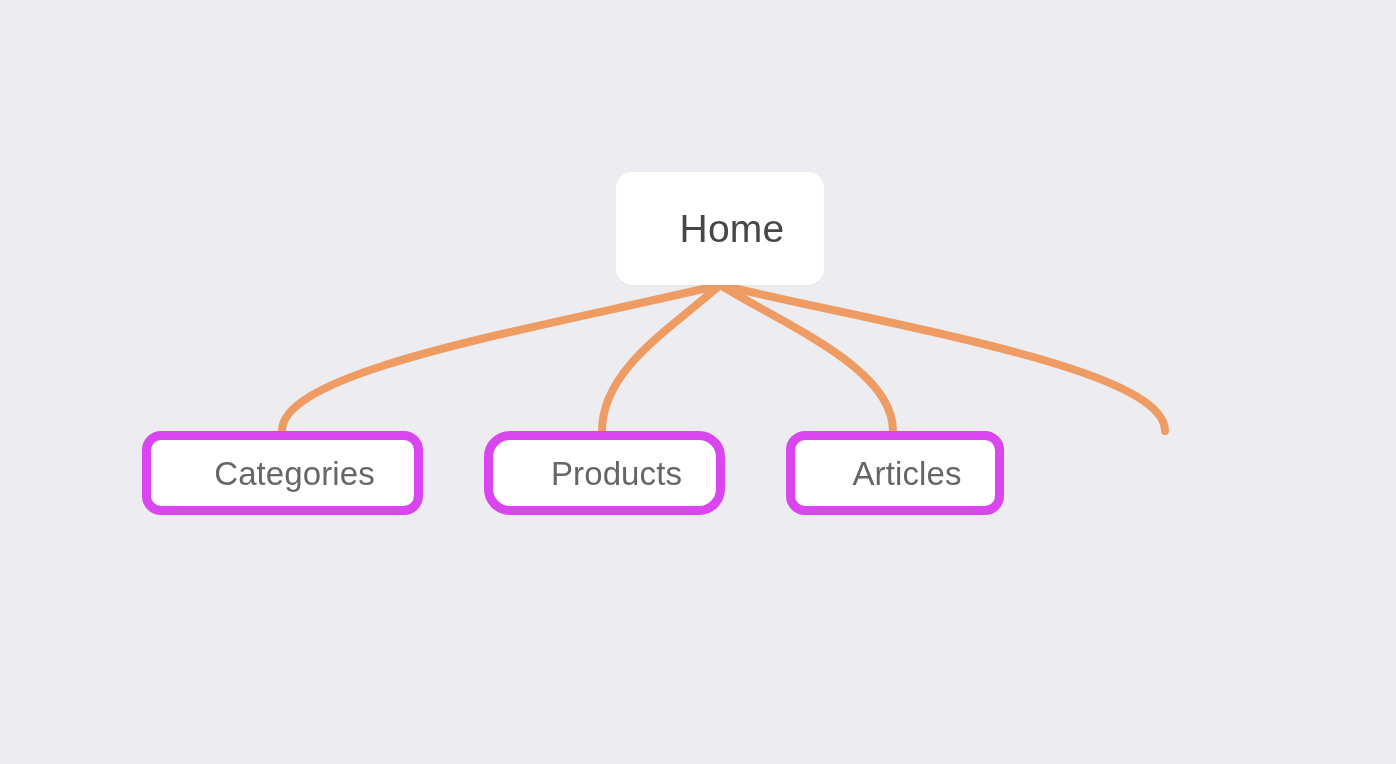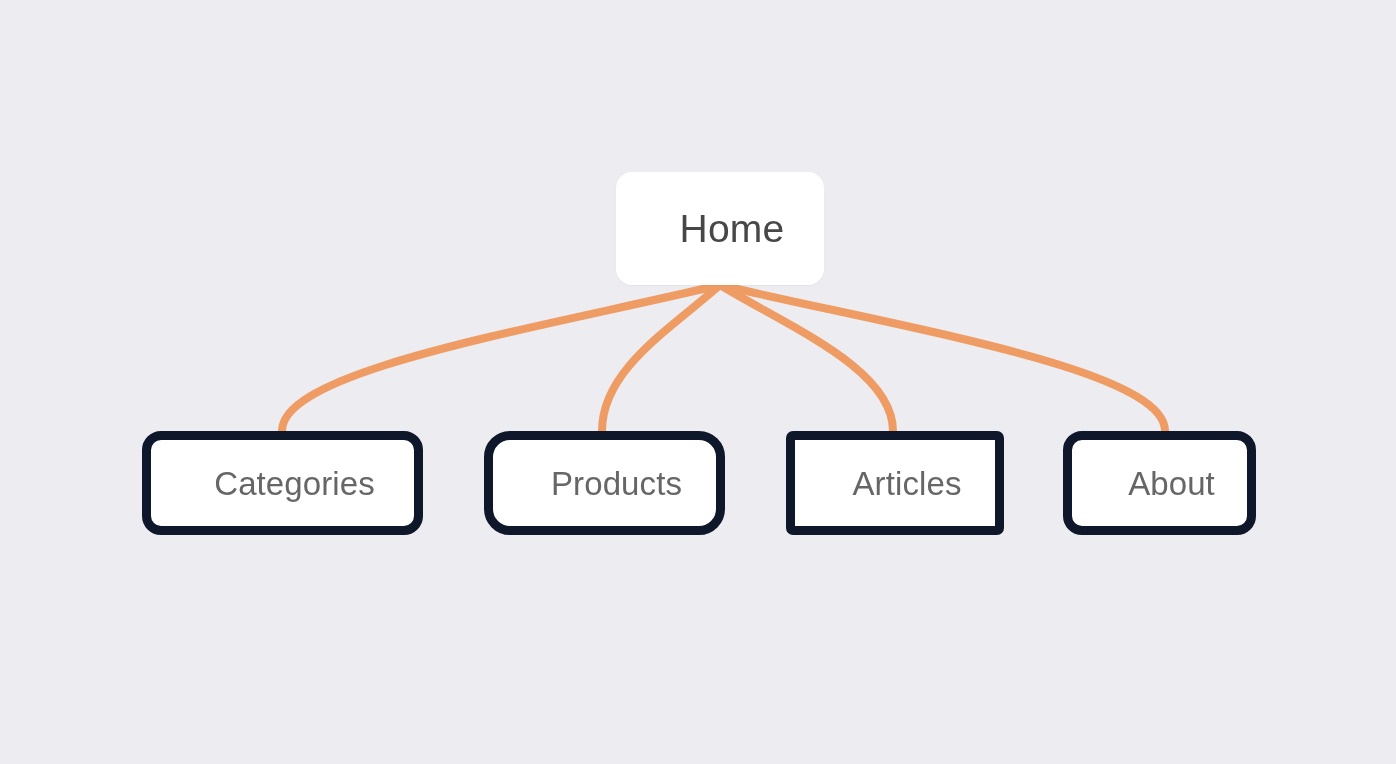--- a/index.html
+++ b/index.html
@@ -63,36 +63,36 @@
   }
   .node.root .node-label {
     color: #474747;
     font-size: 39px;
     font-weight: 400;
     letter-spacing: 0.2px;
   }
 
   
   .node.child {
-    height: 104px;
+    height: 84px;
     top: 431px;
-    border: 9px solid #0f172a;
+    border: 9px solid #d946ef;
     border-radius: 19px;
     background-clip: padding-box;
   }
   .node.child .node-label {
     color: #666666;
     font-size: 33px;
     font-weight: 400;
     letter-spacing: 0.1px;
   }
 
   #node-categories { left: 142px; width: 281px; }
   #node-products   { left: 484px; width: 241px; border-radius: 26px; }
-  #node-articles   { left: 786px; width: 218px; border-radius: 7px; }
+  #node-articles   { left: 786px; width: 218px; }
   #node-about      { left: 1063px; width: 193px; }
 </style>
 </head>
 <body>
 
 <div id="canvas">
 
   <svg id="edge-layer" viewBox="0 0 1396 764" width="1396" height="764" xmlns="http://www.w3.org/2000/svg">
     <g id="edge-group" fill="none" stroke-linecap="round" stroke-linejoin="round">
         <path d="M 720 285 C 536.04 328.8, 282 369.68, 282 431" stroke="#ee9c63" stroke-width="8" fill="none" stroke-linecap="round"></path>
@@ -111,17 +111,14 @@
   </div>
 
   <div class="node child" id="node-products">
     <span class="node-label">Products</span>
   </div>
 
   <div class="node child" id="node-articles">
     <span class="node-label">Articles</span>
   </div>
 
-  <div class="node child" id="node-about">
-    <span class="node-label">About</span>
-  </div>
 
 </div>
 
 </body></html>

